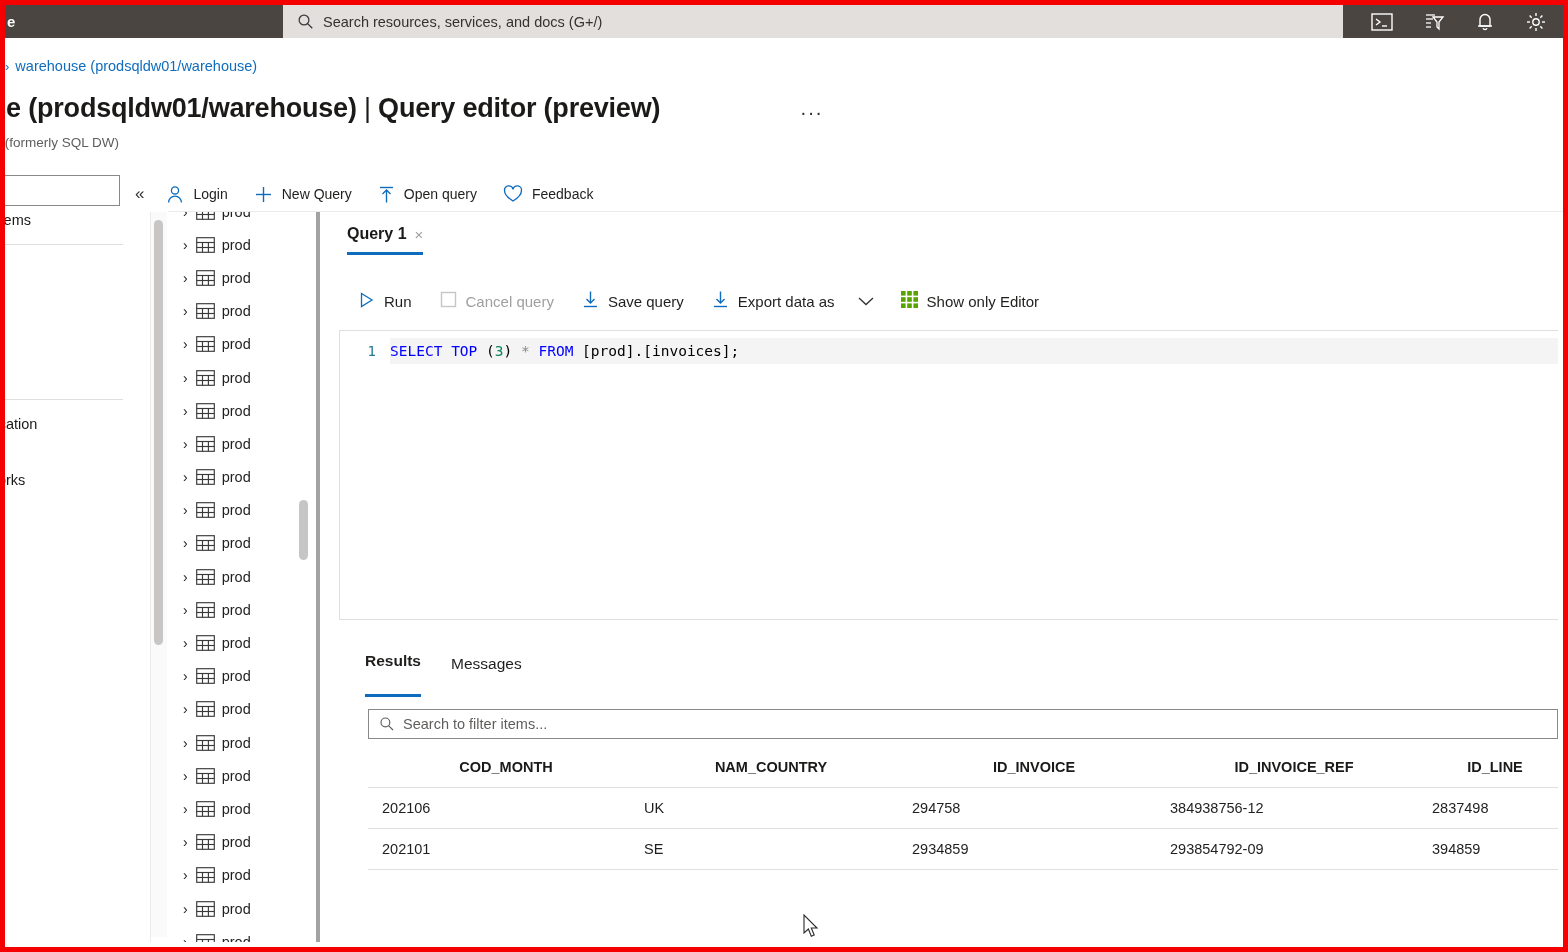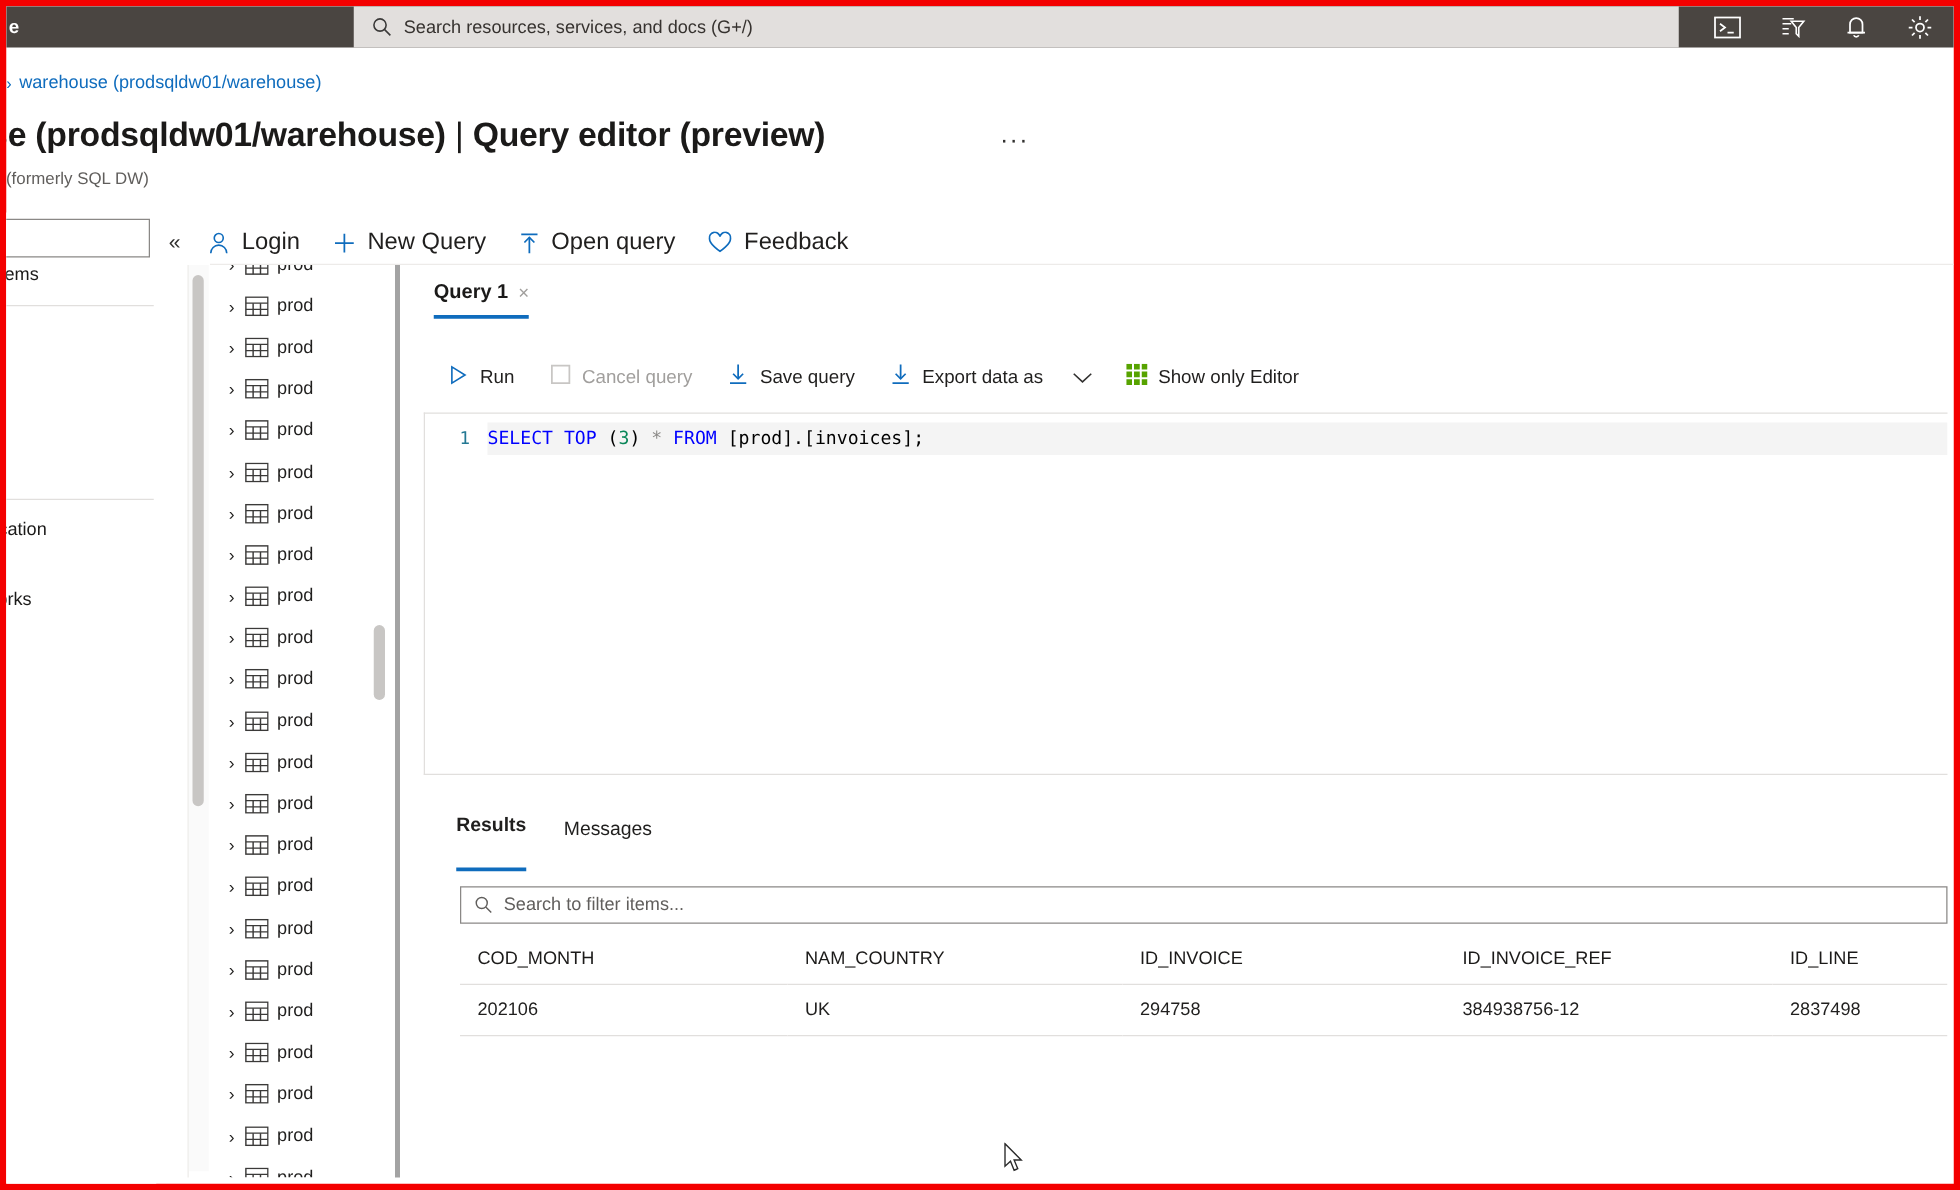--- a/index.html
+++ b/index.html
@@ -125,21 +125,21 @@
   
   #editor-toolbar {
     position: absolute; left: 130px; top: 172px; height: 34px;
     display: flex; align-items: center; gap: 0px;
   }
   #collapse-double-chev {
     color: #323130; font-size: 17px; margin-right: 22px; cursor: pointer;
   }
   .tb-btn {
     display: flex; align-items: center; gap: 9px;
-    font-size: 19px; color: #201f1e; cursor: pointer; margin-right: 26px;
+    font-size: 14px; color: #201f1e; cursor: pointer; margin-right: 26px;
   }
   .tb-btn .ic { display: flex; align-items: center; }
 
   #toolbar-hr {
     position: absolute; left: 163px; top: 206px; right: 0; height: 1px;
     background: #edebe9;
   }
 
   
   #query-area {
@@ -213,21 +213,21 @@
     font-size: 14.5px; color: #323130; padding-right: 10px;
   }
   #results-filter-input::placeholder { color: #605e5c; opacity: 1; }
 
   #results-table {
     position: absolute; left: 48px; top: 535px; right: 0; bottom: 0;
     overflow: hidden;
   }
   #results-table table { width: 100%; border-collapse: collapse; }
   #results-table th {
-    text-align: left; font-size: 14.5px; font-weight: 400; color: #1b1a19;
+    text-align: center; font-size: 14.5px; font-weight: 700; color: #1b1a19;
     padding: 12px 0 12px 14px; border-bottom: 1px solid #e1dfdd;
     white-space: nowrap;
   }
   #results-table td {
     text-align: left; font-size: 14.5px; color: #201f1e;
     padding: 12px 0 12px 14px; border-bottom: 1px solid #e1dfdd;
     white-space: nowrap;
   }
   #results-table .col0 { width: 262px; }
   #results-table .col1 { width: 268px; }
@@ -792,20 +792,27 @@
             </tr>
         </thead>
         <tbody id="tb-body">
             <tr>
               <td class="col0">202106</td>
               <td class="col1">UK</td>
               <td class="col2">294758</td>
               <td class="col3">384938756-12</td>
               <td>2837498</td>
             </tr>
+            <tr>
+              <td class="col0">202101</td>
+              <td class="col1">SE</td>
+              <td class="col2">2934859</td>
+              <td class="col3">293854792-09</td>
+              <td>394859</td>
+            </tr>
           </tbody>
       </table>
     </div>
   </div>
 
   <div id="mouse-cursor">
     <svg width="18" height="26" viewBox="0 0 18 26">
       <polygon points="1,1 1,19 5.4,15 8.3,22.2 11.2,21 8.3,14 14,14" fill="#ffffff" stroke="#2b2b2b" stroke-width="1.1"></polygon>
     </svg>
   </div>

